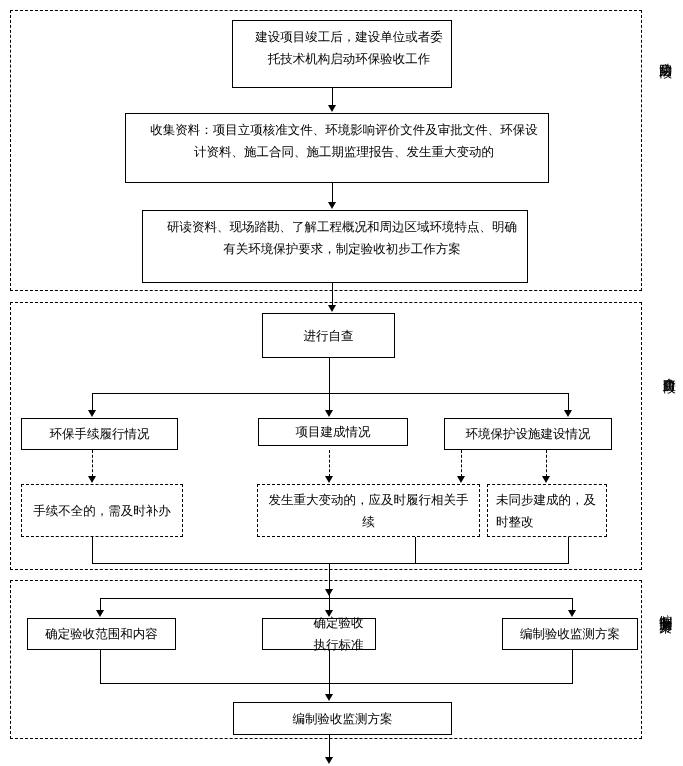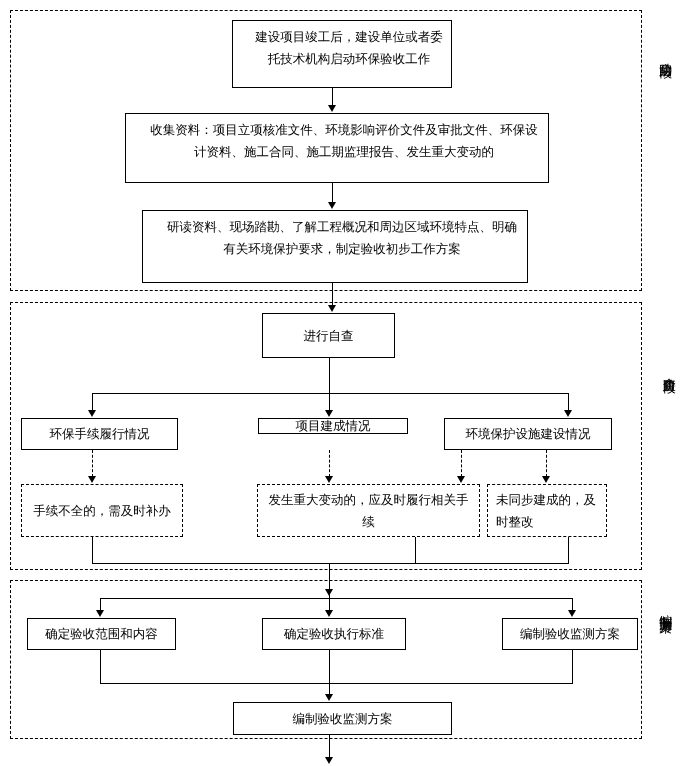--- a/index.html
+++ b/index.html
@@ -121,21 +121,21 @@
 
   <div class="vline" style="left:329px; top:393px; height:18px;"></div>
   <div class="arrow-down" style="left:325px; top:410px;"></div>
 
   <div class="vline" style="left:568px; top:393px; height:18px;"></div>
   <div class="arrow-down" style="left:564px; top:410px;"></div>
 
   <div class="node" style="left:21px; top:418px; width:157px; height:32px;">
     <span>环保手续履行情况</span>
   </div>
-  <div class="node" style="left:258px; top:418px; width:150px; height:16px;">
+  <div class="node" style="left:258px; top:418px; width:150px; height:28px;">
     <span>项目建成情况</span>
   </div>
   <div class="node" style="left:444px; top:418px; width:168px; height:32px;">
     <span>环境保护设施建设情况</span>
   </div>
 
   <div class="vline dash" style="left:92px; top:450px; height:27px;"></div>
   <div class="arrow-down" style="left:88px; top:476px;"></div>
 
   <div class="vline dash" style="left:329px; top:450px; height:27px;"></div>
@@ -171,21 +171,21 @@
   <div class="vline" style="left:100px; top:598px; height:13px;"></div>
   <div class="arrow-down" style="left:96px; top:610px;"></div>
   <div class="vline" style="left:329px; top:590px; height:21px;"></div>
   <div class="arrow-down" style="left:325px; top:610px;"></div>
   <div class="vline" style="left:572px; top:598px; height:13px;"></div>
   <div class="arrow-down" style="left:568px; top:610px;"></div>
 
   <div class="node" style="left:27px; top:618px; width:149px; height:32px;">
     <span>确定验收范围和内容</span>
   </div>
-  <div class="node" style="left:262px; top:618px; width:144px; height:32px;">
+  <div class="node" style="left:262px; top:618px; width:114px; height:32px;padding-left:45px;">
     <span>确定验收执行标准</span>
   </div>
   <div class="node" style="left:502px; top:618px; width:136px; height:32px;">
     <span>编制验收监测方案</span>
   </div>
 
   <div class="vline" style="left:100px; top:650px; height:33px;"></div>
   <div class="vline" style="left:572px; top:650px; height:33px;"></div>
   <div class="hline" style="left:100px; top:683px; width:473px;"></div>
   <div class="vline" style="left:329px; top:650px; height:45px;"></div>

